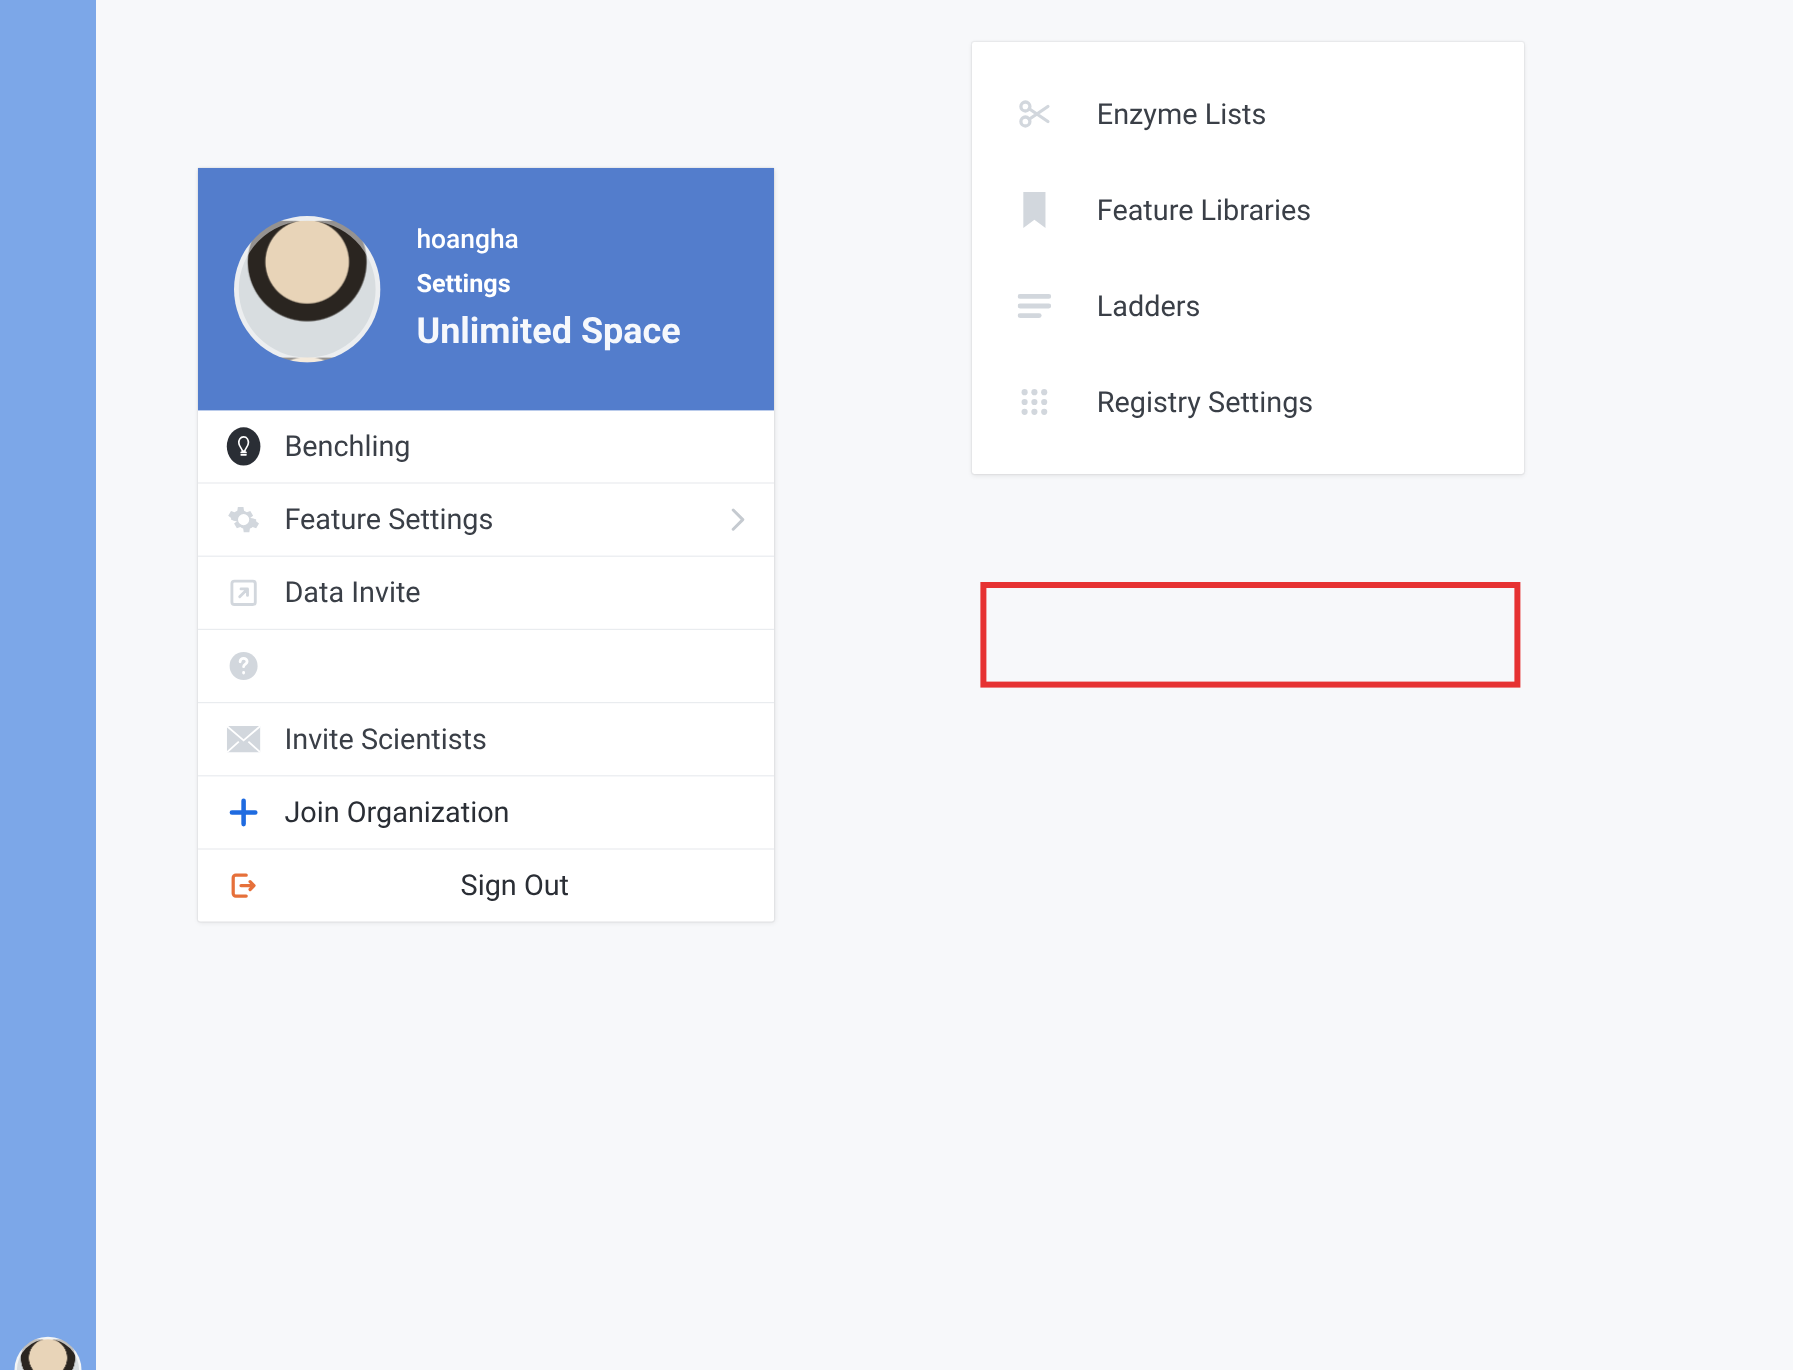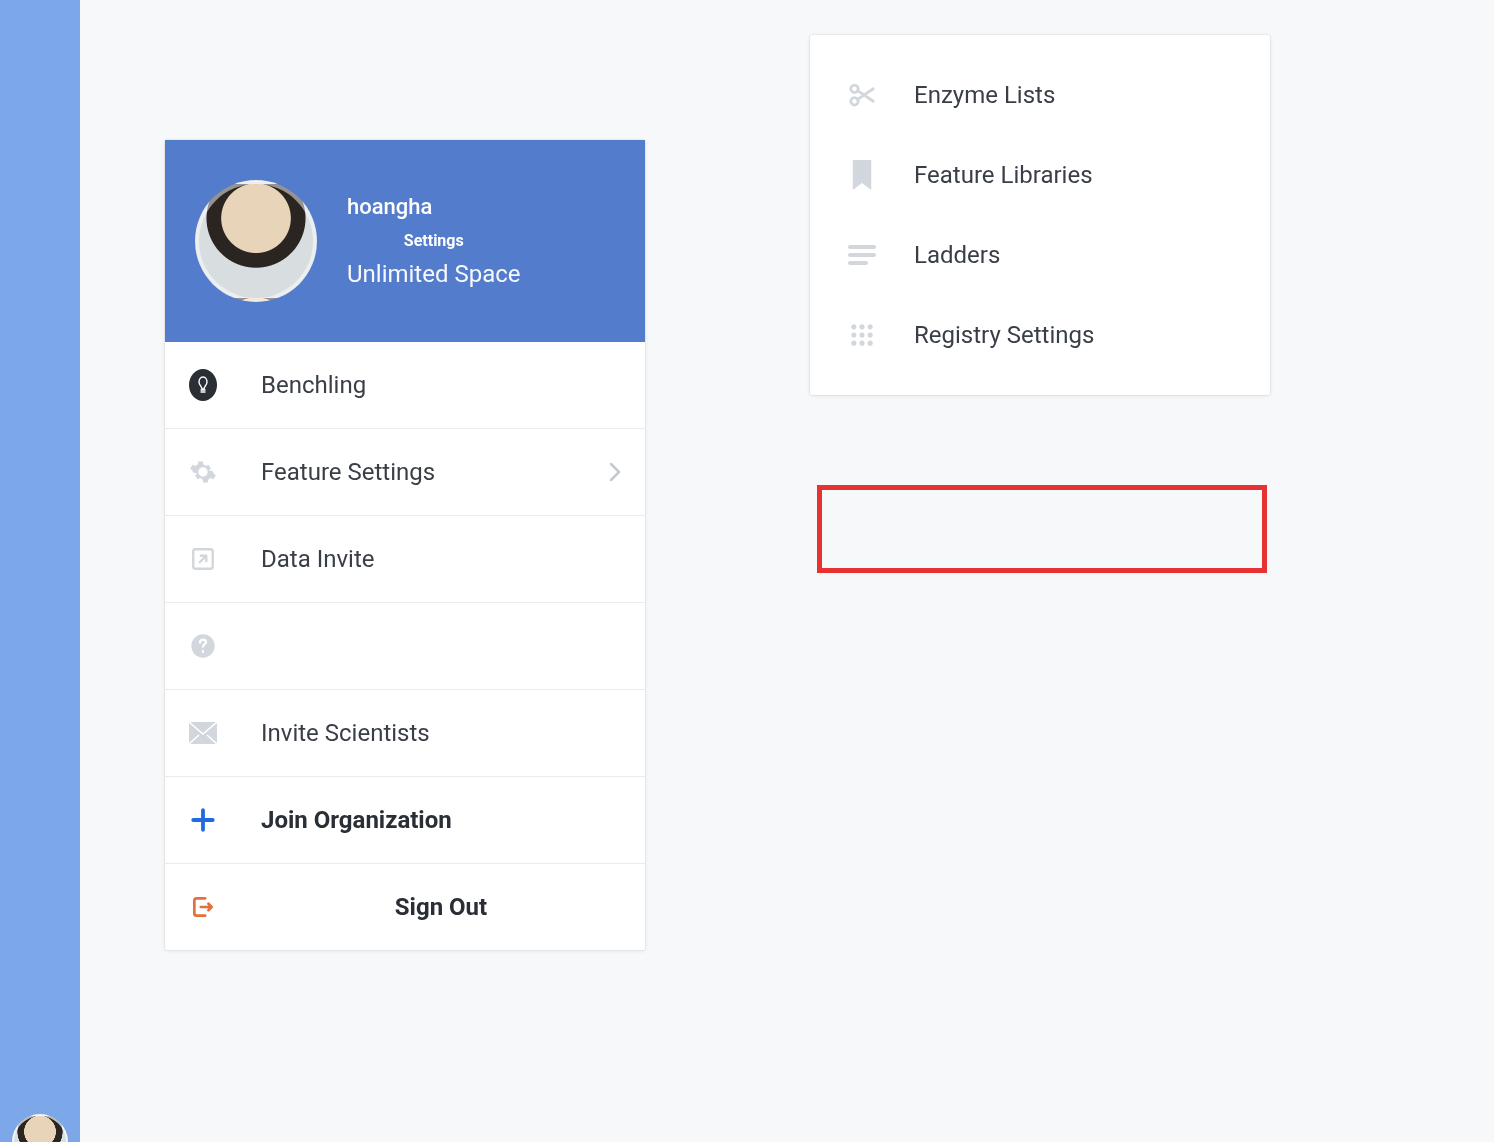--- a/index.html
+++ b/index.html
@@ -59,57 +59,56 @@
       background: radial-gradient(circle at 50% 30%, #e8d4b8 35%, #2a2520 36% 50%, #d8dde0 51%);
       border: 4px solid rgba(255,255,255,0.5);
       flex: 0 0 auto;
     }
     .profile-text .username {
       font-size: 22px;
       font-weight: 500;
       margin-bottom: 12px;
     }
     .profile-text .settings-label {
-      font-size: 16px;
+      font-size: 21px;
       font-weight: 700;
       margin-bottom: 10px;
-      text-align: center;
     }
     .profile-text .space-label {
-      font-size: 24px;
-      font-weight: 400;
+      font-size: 30px;
+      font-weight: 700;
       opacity: 0.95;
     }
     .menu-item {
       display: flex;
       align-items: center;
-      padding: 29px 24px;
+      padding: 16px 24px;
       border-bottom: 1px solid #e9ecef;
-      gap: 44px;
+      gap: 20px;
       cursor: pointer;
     }
     .menu-item:last-child {
       border-bottom: none;
       text-align: center;
     }
     .menu-item .icon {
       width: 28px;
       height: 28px;
       flex: 0 0 auto;
       display: flex;
       align-items: center;
       justify-content: center;
     }
     .menu-item .label {
       font-size: 24px;
       color: #3a3f47;
       flex: 1;
     }
     .menu-item.bold .label {
-      font-weight: 700;
+      font-weight: 400;
       color: #2a2e35;
     }
     .menu-item .chevron {
       color: #c5cad0;
       font-size: 22px;
     }
     .icon-circle-dark {
       width: 32px;
       height: 32px;
       background: #2a2e35;

